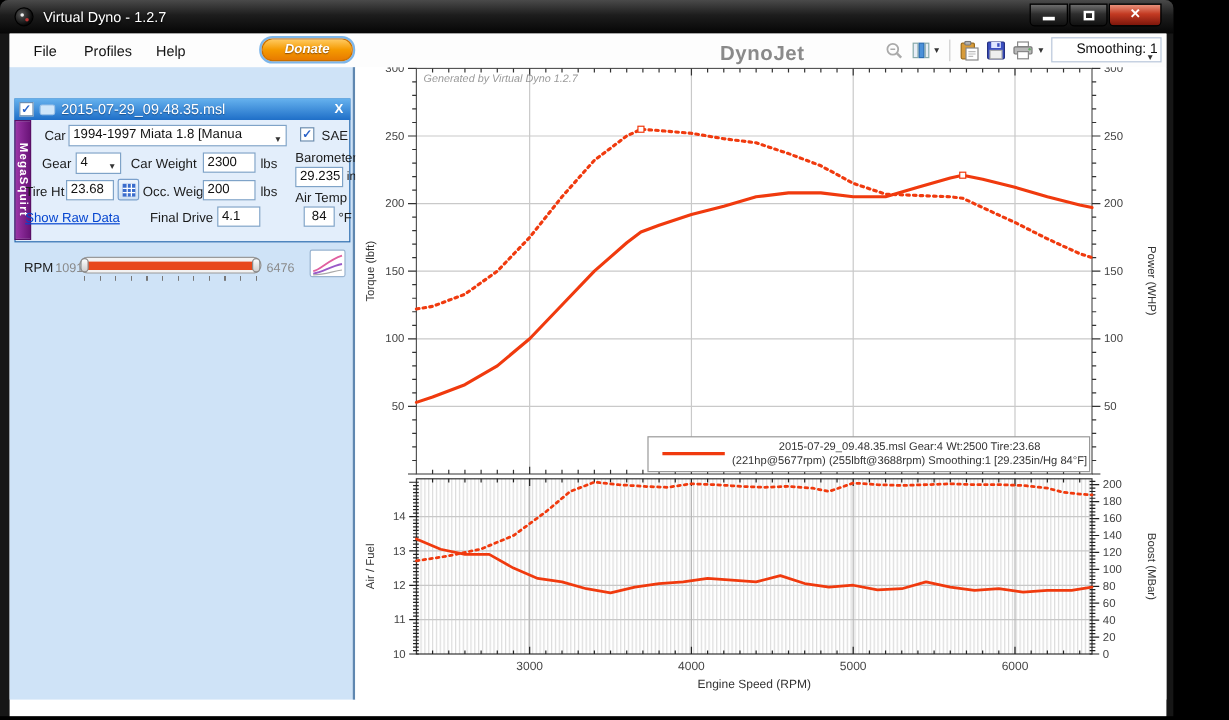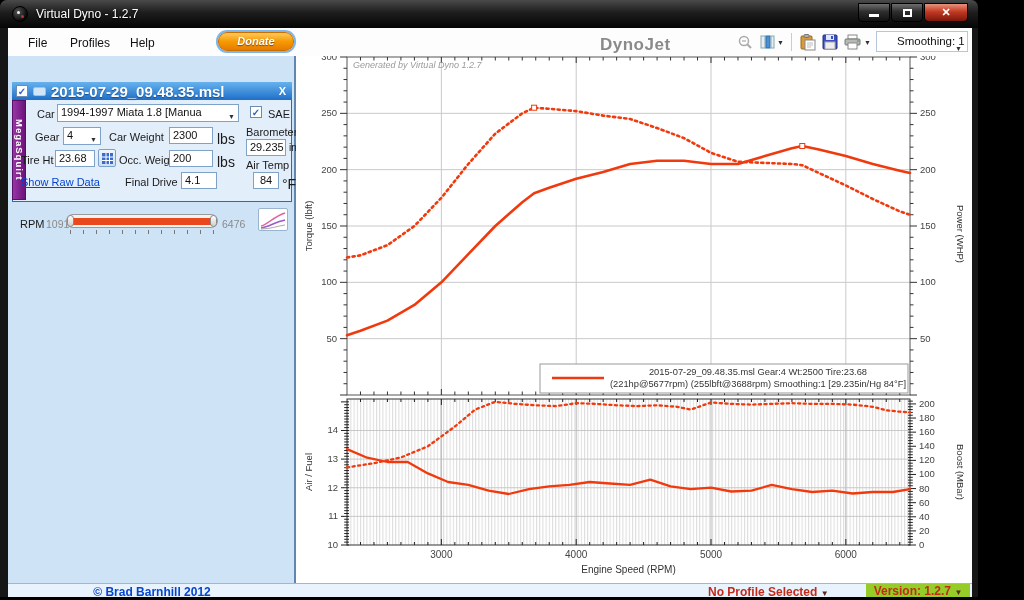--- a/index.html
+++ b/index.html
@@ -29,31 +29,31 @@
   .tsep { width:1px; height:18px; background:#ccc; margin:0 4px; }
   .dd-arrow { font-size:7px; color:#333; margin-left:2px; }
   #smoothing { position:absolute; left:868px; top:3px; width:92px; height:21px; border:1px solid #b8c6da; background:#fff; font-size:11.5px; color:#111; line-height:19px; padding-left:20px; }
   #smoothing .dd-arrow { position:absolute; right:5px; top:7px; }
   
   #sidebar { position:absolute; left:0; top:28px; width:288px; height:527px; background:#cfe3f7; border-right:2px solid #5f87b0; }
   #runs-header { position:absolute; left:0; top:0; width:100%; height:24px; background:linear-gradient(#42a0e8,#0f62b8); color:#fff; font-weight:bold; font-size:12.5px; text-align:center; line-height:24px; border-bottom:1px solid #0a4f96; }
   #run-card { position:absolute; left:4px; top:26px; width:280px; height:120px; border:1px solid #2a6cb0; background:#e3eefb; }
   #run-card-header { position:absolute; left:-1px; top:-1px; width:280px; height:18px; background:linear-gradient(#66b2ee,#1f6fc8); display:flex; align-items:center; }
   .checkbox { width:12px; height:12px; background:#fff; border:1px solid #6a8cb0; font-size:10px; color:#2a62c8; line-height:11px; text-align:center; font-weight:bold; }
-  #run-title { color:#fff; font-weight:bold; font-size:15px; margin-left:5px; flex:1; text-shadow:0 1px 1px #1a4f8a; }
+  #run-title { color:#fff; font-weight:normal; font-size:12px; margin-left:5px; flex:1; text-shadow:0 1px 1px #1a4f8a; }
   #run-close { color:#fff; font-weight:bold; font-size:11px; margin-right:6px; }
   #run-mini-icon { width:13px; height:9px; background:#cfe6fa; border:1px solid #9cc2e8; border-radius:2px; margin-left:5px; }
   #run-card-header .checkbox { margin-left:4px; }
   #mega-tab { position:absolute; left:-1px; top:17px; width:14px; height:100px; background:linear-gradient(90deg,#9a35a8,#6a1478); color:#fff; font-size:9.5px; font-weight:bold; writing-mode:vertical-rl; text-align:center; letter-spacing:1px; border:1px solid #5a0f66; }
   .fld-label { position:absolute; font-size:11px; color:#1a1a1a; }
   .input { position:absolute; background:#fff; border:1px solid #7fa3c8; font-size:11px; color:#111; padding:1px 3px; line-height:13px; }
   .select { position:absolute; background:#fff; border:1px solid #7fa3c8; font-size:11px; color:#111; padding:1px 14px 1px 3px; line-height:13px; white-space:nowrap; overflow:hidden; }
   .select .dd-arrow { position:absolute; right:3px; top:5px; font-size:7px; }
   .link { color:#0545d0; text-decoration:underline; font-size:11px; }
-  .unit { position:absolute; font-size:14px; color:#1a1a1a; }
+  .unit { position:absolute; font-size:11px; color:#1a1a1a; }
   #calc-btn { position:absolute; width:18px; height:18px; background:linear-gradient(#eef5fd,#cfe0f2); border:1px solid #7aa0cc; border-radius:2px; display:flex; align-items:center; justify-content:center; }
   #graph-btn { position:absolute; width:30px; height:23px; background:#fff; border:1px solid #9ab4d0; border-radius:2px; }
   
   #rpm-slider { position:absolute; left:58px; top:129px; width:152px; height:14px; background:#f2f2f2; border:1px solid #9a9a9a; border-radius:7px; }
   #rpm-fill { position:absolute; left:6px; top:3px; width:138px; height:7px; background:#e8481c; }
   .rpm-handle { position:absolute; top:0px; width:7px; height:12px; background:linear-gradient(#fdfdfd,#cfcfcf); border:1px solid #8a8a8a; border-radius:4px; }
   #rpm-ticks { position:absolute; left:62px; top:145px; width:146px; height:4px; background:repeating-linear-gradient(90deg,#777 0 1px,transparent 1px 13px); }
   .rpm-val { position:absolute; font-size:10.5px; color:#8a8a8a; }
   
   #statusbar { position:absolute; left:0; top:555px; width:964px; height:14px; background:#e9f3fd; border-top:1px solid #9bb8d4; font-size:12px; }
@@ -730,28 +730,17 @@
             </g>
             <g transform="translate(661,416) rotate(90)">
               <text x="0" y="0" text-anchor="middle" font-size="9.5" fill="#333" font-family="Liberation Sans, sans-serif">Boost (MBar)</text>
             </g>
             <polyline points="51.0,393.1 71.2,401.7 91.4,406.0 111.7,406.0 131.9,417.4 152.1,426.0 172.3,428.9 192.6,434.6 212.8,438.0 233.0,433.2 253.2,430.3 273.4,428.9 293.7,426.0 313.9,427.5 334.1,428.9 354.3,423.7 374.6,430.3 394.8,433.2 415.0,431.7 435.2,435.5 455.5,434.6 475.7,428.9 495.9,433.2 516.1,436.0 536.3,434.6 556.6,437.5 576.8,436.0 597.0,436.0 614.0,433.2" fill="none" stroke="#f03a0e" stroke-width="2.3" stroke-linecap="round" stroke-linejoin="round"></polyline>
             <polyline points="51.0,411.4 78.0,407.2 104.9,401.5 131.9,390.3 158.9,370.5 179.1,353.6 199.3,345.8 219.5,347.9 239.7,349.3 260.0,350.1 280.2,347.2 300.4,347.9 320.6,349.3 340.9,350.1 361.1,349.3 381.3,350.8 394.8,353.6 415.0,346.5 435.2,347.9 455.5,348.6 475.7,347.9 495.9,347.2 516.1,347.9 536.3,347.9 556.6,348.6 576.8,350.8 590.3,354.3 603.8,355.7 614.0,356.4" fill="none" stroke="#f03a0e" stroke-width="2.3" stroke-linecap="round" stroke-linejoin="round" stroke-dasharray="2.2 3.4"></polyline>
           </g>
         </svg>
     </div>
 
-    <div id="statusbar">
-      <div id="copyright"><span class="link" style="font-size:12px;">© Brad Barnhill 2012</span></div>
-      <span id="profile-status">
-        <span>No Profile Selected</span>
-        <span class="mini-arrow">▼</span>
-      </span>
-      <div id="version-chip">
-        <span>Version: 1.2.7</span>
-        <span class="mini-arrow">▼</span>
-      </div>
-    </div>
   </div>
 </div>
 
 <div class="blackout-right"></div>
 <div class="blackout-bottom"></div>
 
 </body></html>

